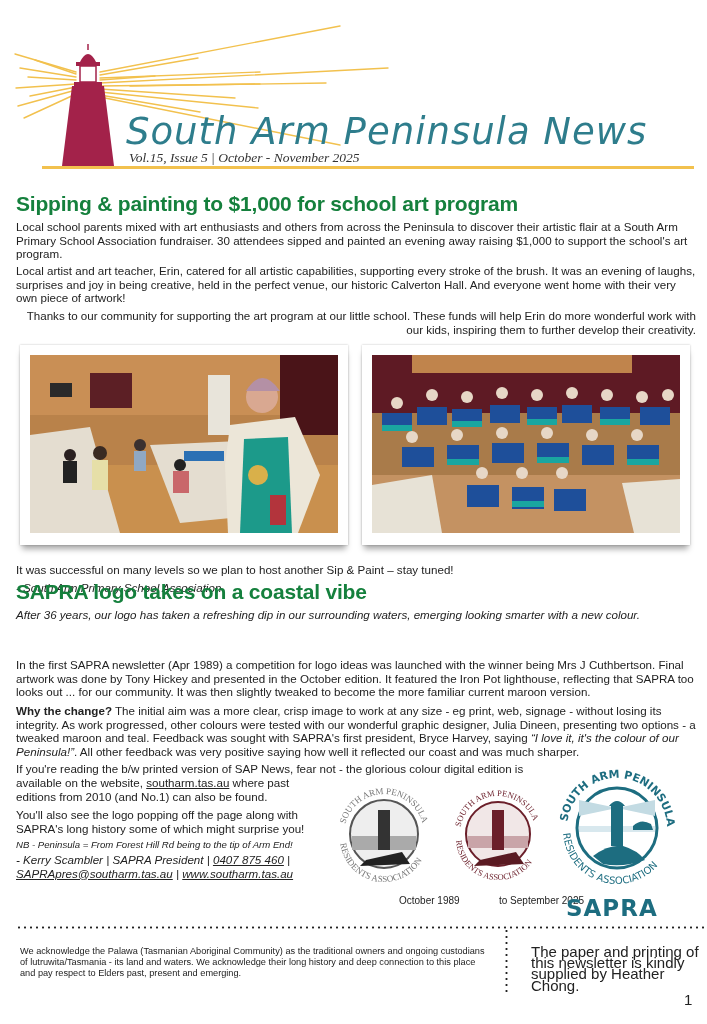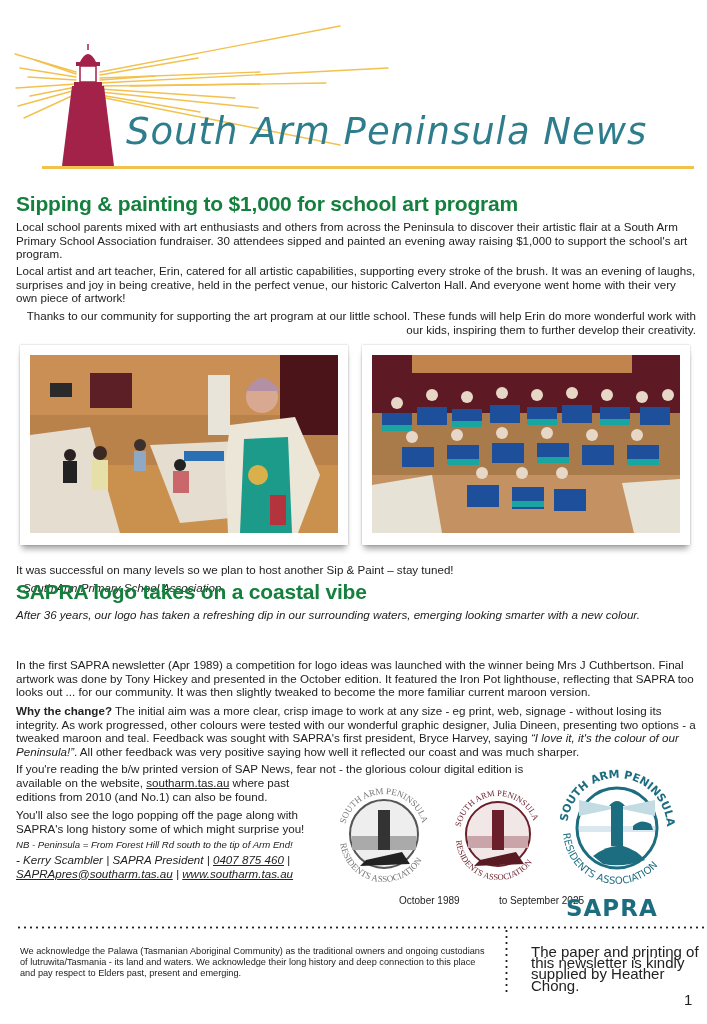--- a/index.html
+++ b/index.html
@@ -74,20 +74,21 @@
     </g>
 
     <path d="M80 62 Q88 46 96 62 Z" fill="#a3224a"></path>
     <line x1="88" y1="44" x2="88" y2="50" stroke="#a3224a" stroke-width="1.5"></line>
     <rect x="76" y="62" width="24" height="4" fill="#a3224a"></rect>
     <rect x="80" y="66" width="16" height="16" fill="#ffffff" stroke="#a3224a" stroke-width="1.5"></rect>
     <rect x="74" y="82" width="28" height="4" fill="#a3224a"></rect>
     <polygon points="72,86 104,86 114,166 62,166" fill="#a3224a"></polygon>
   </svg>
   <div class="masthead-title">South Arm Peninsula News</div>
+  <div class="masthead-issue">Vol.15, Issue 5 |   October - November 2025</div>
   <div class="masthead-rule"></div>
 </div>
 
 <h2 class="headline" style="top:192px;">Sipping &amp; painting to $1,000 for school art program</h2>
 <p class="para" style="top:220px;">Local school parents mixed with art enthusiasts and others from across the Peninsula to discover their artistic flair at a South Arm Primary School Association fundraiser.  30 attendees sipped and painted an evening away raising $1,000 to support the school's art program.</p>
 <p class="para" style="top:264px;">Local artist and art teacher, Erin, catered for all artistic capabilities, supporting every stroke of the brush. It was an evening of laughs, surprises and joy in being creative, held in the perfect venue, our historic Calverton Hall. And everyone went home with their very own piece of artwork!</p>
 <p class="para" style="top:309px;text-align:right;">Thanks to our community for supporting the art program at our little school. These funds will help Erin do more wonderful work with our kids, inspiring them to further develop their creativity.</p>
 
 <div class="photo-frame" style="left:20px; top:345px; width:328px; height:200px;">
   <div class="photo" title="Art teacher in green apron in Calverton Hall with painters at tables">
@@ -185,21 +186,21 @@
 <p class="para" style="top:563px;">It was successful on many levels so we plan to host another Sip &amp; Paint – stay tuned!</p>
 <p class="para" style="top:581px;"><i>-  South Arm Primary School Association</i></p>
 
 <h2 class="headline" style="top:580px;">SAPRA logo takes on a coastal vibe</h2>
 <p class="para" style="top:608px;font-style:italic;">After 36 years, our logo has taken a refreshing dip in our surrounding waters, emerging looking smarter with a new colour.</p>
 <p class="para" style="top:658px;">In the first SAPRA newsletter (Apr 1989) a competition for logo ideas was launched with the winner being Mrs J Cuthbertson. Final artwork was done by Tony Hickey and presented in the October edition. It featured the Iron Pot lighthouse, reflecting that SAPRA too looks out ... for our community. It was then slightly tweaked to become the more familiar current maroon version.</p>
 <p class="para" style="top:704px;"><b>Why the change?</b><span> The initial aim was a more clear, crisp image to work at any size - eg print, web, signage - without losing its integrity. As work progressed, other colours were tested with our wonderful graphic designer, Julia Dineen, presenting two options - a tweaked maroon and teal. Feedback was sought with SAPRA's first president, Bryce Harvey, saying </span><i>“I love it, it's the colour of our Peninsula!”</i><span>. All other feedback was very positive saying how well it reflected our coast and was much sharper.</span></p>
 <p class="para" style="top:762px; width:540px;">If you're reading the b/w printed version of SAP News, fear not - the glorious colour digital edition is</p>
 <p class="para" style="top:776px; width:310px;"><span>available on the website, </span><u>southarm.tas.au</u><span> where past editions from 2010 (and No.1) can also be found.</span></p>
 <p class="para" style="top:808px; width:310px;">You'll also see the logo popping off the page along with SAPRA's long history some of which might surprise you!</p>
-<p class="para" style="top:838px; width:320px; font-size:9.6px;"><i>NB - Peninsula = From Forest Hill Rd south to the tip of Arm End!</i></p>
+<p class="para" style="top:838px; width:320px; font-size:9.6px;"><i>NB - Peninsula = From Forest Hill Rd being to the tip of Arm End!</i></p>
 <p class="para" style="top:853px; width:320px;"><i><span>-  Kerry Scambler | SAPRA President | </span><u>0407 875 460</u><span> | </span><u>SAPRApres@southarm.tas.au</u><span> |  </span><u>www.southarm.tas.au</u></i></p>
 
 <svg class="logo" style="left:330px; top:780px;" width="108" height="108" viewBox="0 0 108 108">
   <defs>
       <path id="arcTopA" d="M14 54 A40 40 0 0 1 94 54"></path>
       <path id="arcBotA" d="M10 58 A44 44 0 0 0 98 58"></path>
     </defs>
   <circle cx="54" cy="54" r="34" fill="#eeeeee" stroke="#555" stroke-width="2"></circle>
   <rect x="22" y="56" width="64" height="14" fill="#aaa"></rect>
   <rect x="48" y="30" width="12" height="40" fill="#333"></rect>

